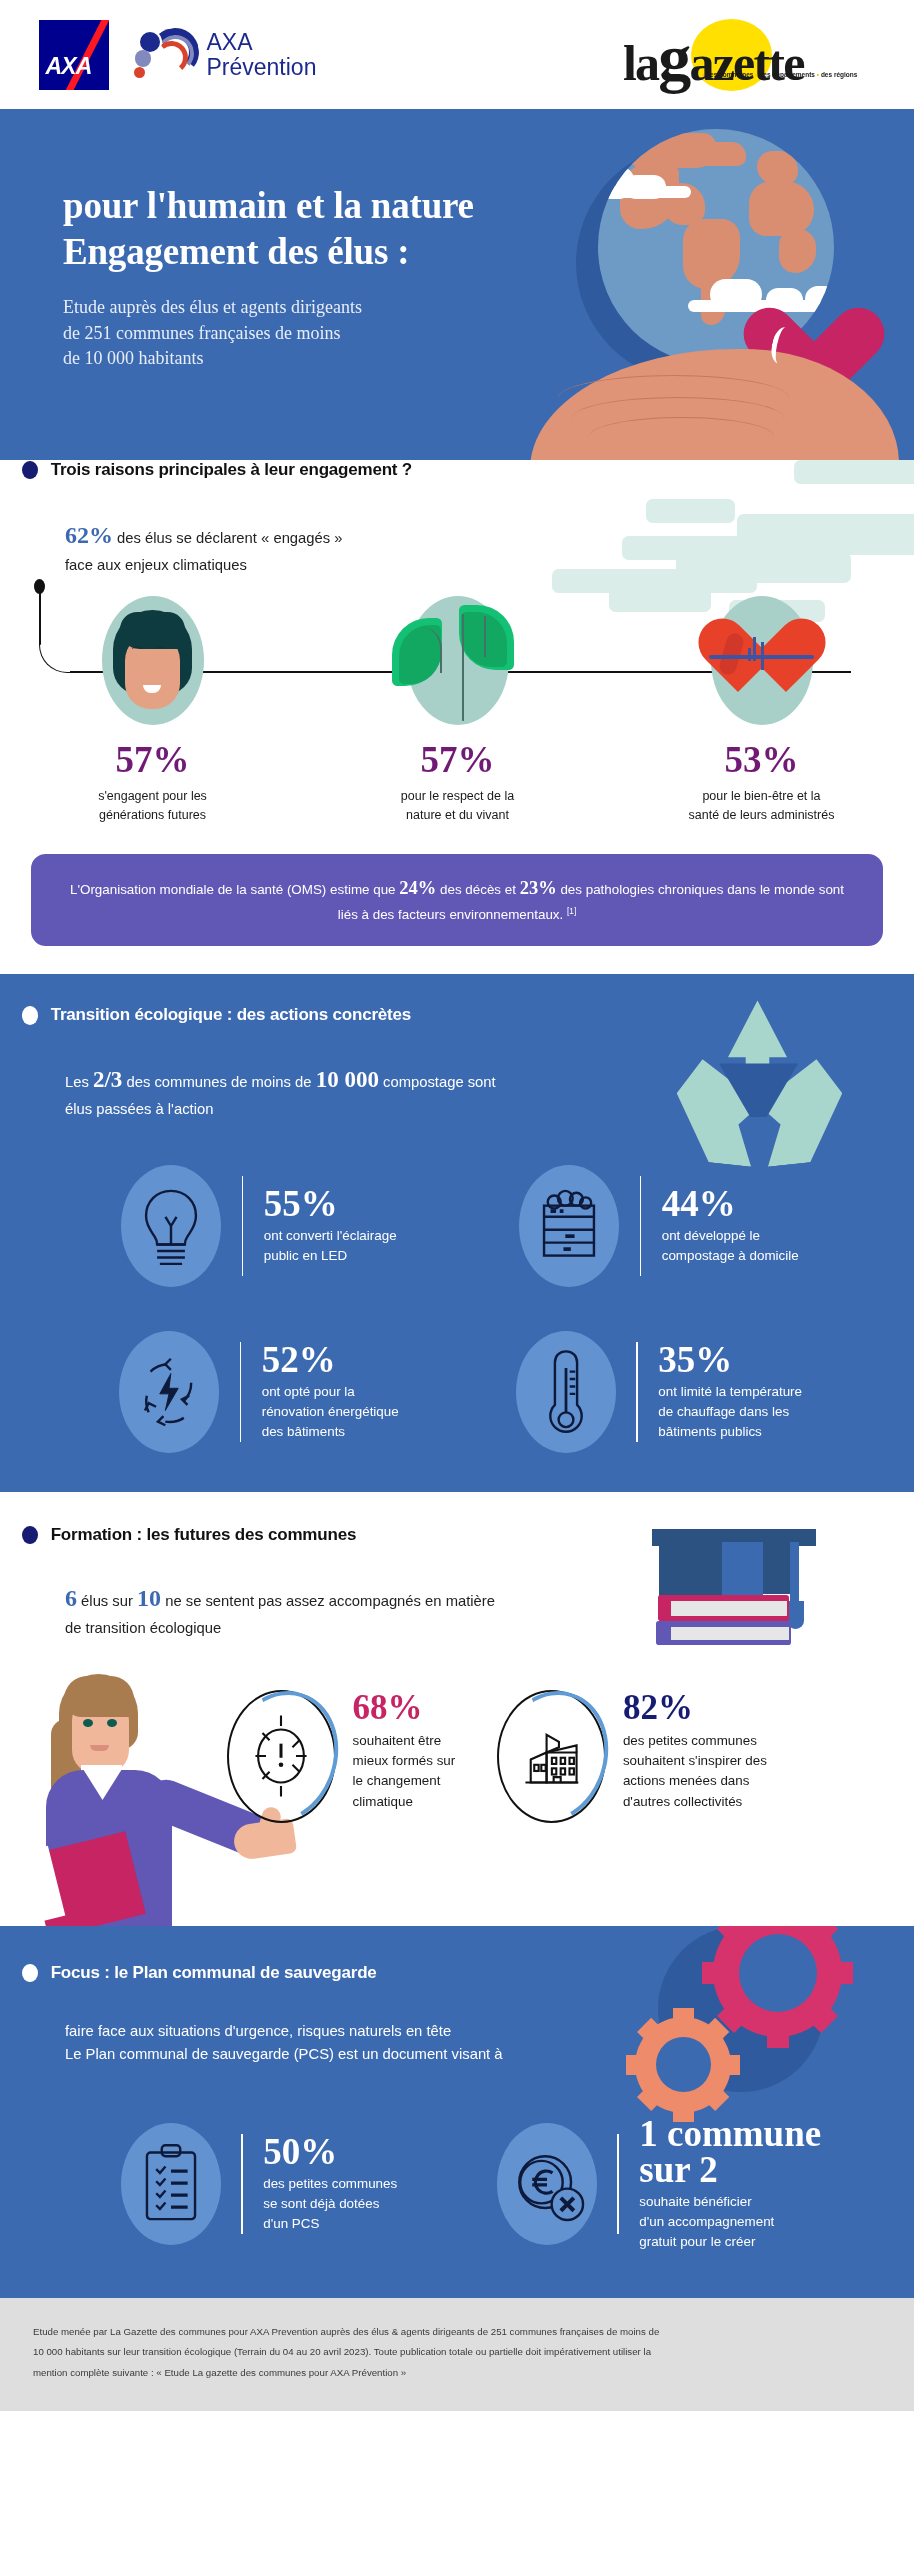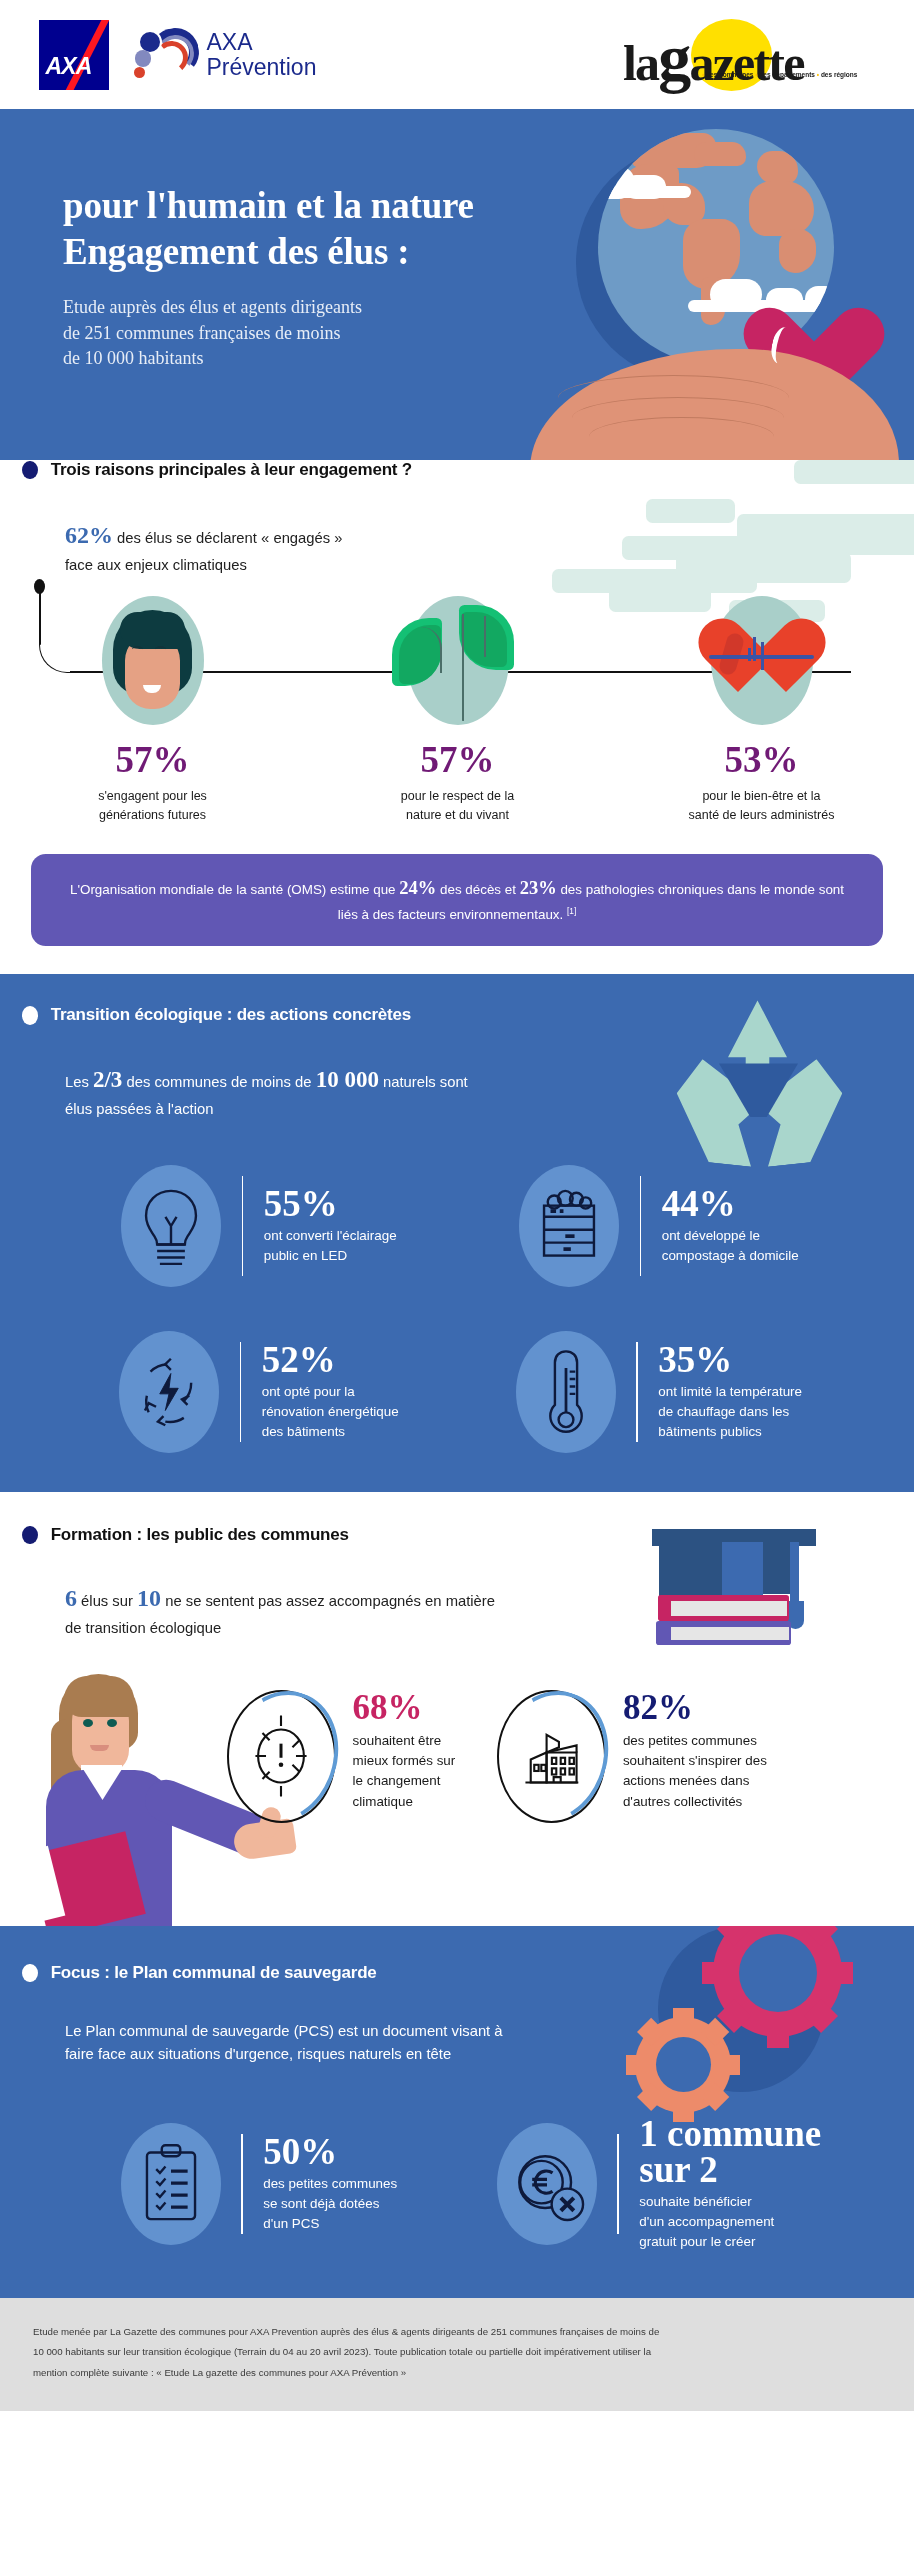--- a/index.html
+++ b/index.html
@@ -353,21 +353,21 @@
       <div style="position:absolute;left:48px;top:63px;width:79px;height:54px;background:#2F5A9E;
         clip-path:polygon(0 0,100% 0,60% 100%,40% 100%);"></div>
     </div>
 
     <div class="sec-head">
       <span class="bullet light"></span>
       <span class="sec-title light">Transition écologique : des actions concrètes</span>
     </div>
 
     <div class="lead light" style="margin:37px 0 0 65px;">
-      <div><span>Les </span><span class="big-white">2/3</span><span> des communes de moins de </span><span class="big-white">10 000</span><span> naturels sont</span></div>
+      <div><span>Les </span><span class="big-white">2/3</span><span> des communes de moins de </span><span class="big-white">10 000</span><span> compostage sont</span></div>
       <div>élus passées à l'action</div>
     </div>
 
     <div style="display:grid;grid-template-columns:1fr 1fr;margin:44px 55px 0 59px;row-gap:44px;">
 
       <div class="stat">
         <div class="stat-ico">
           <svg viewBox="0 0 108 132" width="100" height="122">
               <g fill="none" stroke="#0E1A3C" stroke-width="2.6">
             <path d="M54 28c-16 0-27 12-27 27 0 11 6 17 9 22 2 3 3 6 3 9h30c0-3 1-6 3-9 3-5 9-11 9-22 0-15-11-27-27-27z"></path>
@@ -473,21 +473,21 @@
       <div style="position:absolute;left:138px;top:13px;width:9.2px;height:66px;background:#3C6AB0;"></div>
       <div style="position:absolute;left:135px;top:72px;width:16.6px;height:28px;background:#3C6AB0;border-radius:0 0 8.3px 8.3px;"></div>
       <div style="position:absolute;left:5.5px;top:66px;width:131px;height:26px;background:#C62463;border-radius:2.8px;"></div>
       <div style="position:absolute;left:18.5px;top:72px;width:116px;height:14.8px;background:#E6E6E6;"></div>
       <div style="position:absolute;left:3.7px;top:92px;width:135px;height:24px;background:#6157B4;border-radius:2.8px;"></div>
       <div style="position:absolute;left:18.5px;top:98px;width:118px;height:13px;background:#E6E6E6;"></div>
     </div>
 
     <div class="sec-head">
       <span class="bullet dark"></span>
-      <span class="sec-title dark">Formation : les public des communes</span>
+      <span class="sec-title dark">Formation : les futures des communes</span>
     </div>
 
     <div class="lead dark" style="margin:35px 0 0 65px;">
       <div><span class="big-blue">6</span><span> élus sur </span><span class="big-blue">10</span><span> ne se sentent pas assez accompagnés en matière</span></div>
       <div>de transition écologique</div>
     </div>
 
     <div style="position:absolute;left:42px;top:175px;width:259px;height:259px;">
       <div style="position:absolute;left:16.6px;top:7.4px;width:79px;height:76px;background:#A97C50;border-radius:41px 41px 18.5px 18.5px;"></div>
       <div style="position:absolute;left:9.2px;top:52px;width:31px;height:89px;background:#A97C50;border-radius:16.6px 5.5px 16.6px 16.6px;"></div>
@@ -594,22 +594,22 @@
         <div style="position:absolute;left:70px;top:70px;width:20.3px;height:20.3px;background:#ED8B6A;transform:rotate(45deg);"></div>
       </div>
     </div>
 
     <div class="sec-head">
       <span class="bullet light"></span>
       <span class="sec-title light">Focus : le Plan communal de sauvegarde</span>
     </div>
 
     <div class="lead light" style="margin:37px 0 0 65px;">
+      <div>faire face aux situations d'urgence, risques naturels en tête</div>
       <div>Le Plan communal de sauvegarde (PCS) est un document visant à</div>
-      <div>faire face aux situations d'urgence, risques naturels en tête</div>
     </div>
 
     <div style="display:grid;grid-template-columns:1fr 1fr;margin:50px 55px 0 59px;">
       <div class="stat">
         <div class="stat-ico">
           <svg viewBox="0 0 108 132" width="100" height="122">
               <g fill="none" stroke="#0E1A3C" stroke-width="2.6">
             <rect x="28" y="32" width="52" height="72" rx="4"></rect>
             <rect x="44" y="24" width="20" height="12" rx="4"></rect>
             <path d="M38 50l4 4 6-7M38 63l4 4 6-7M38 76l4 4 6-7M38 89l4 4 6-7"></path>

